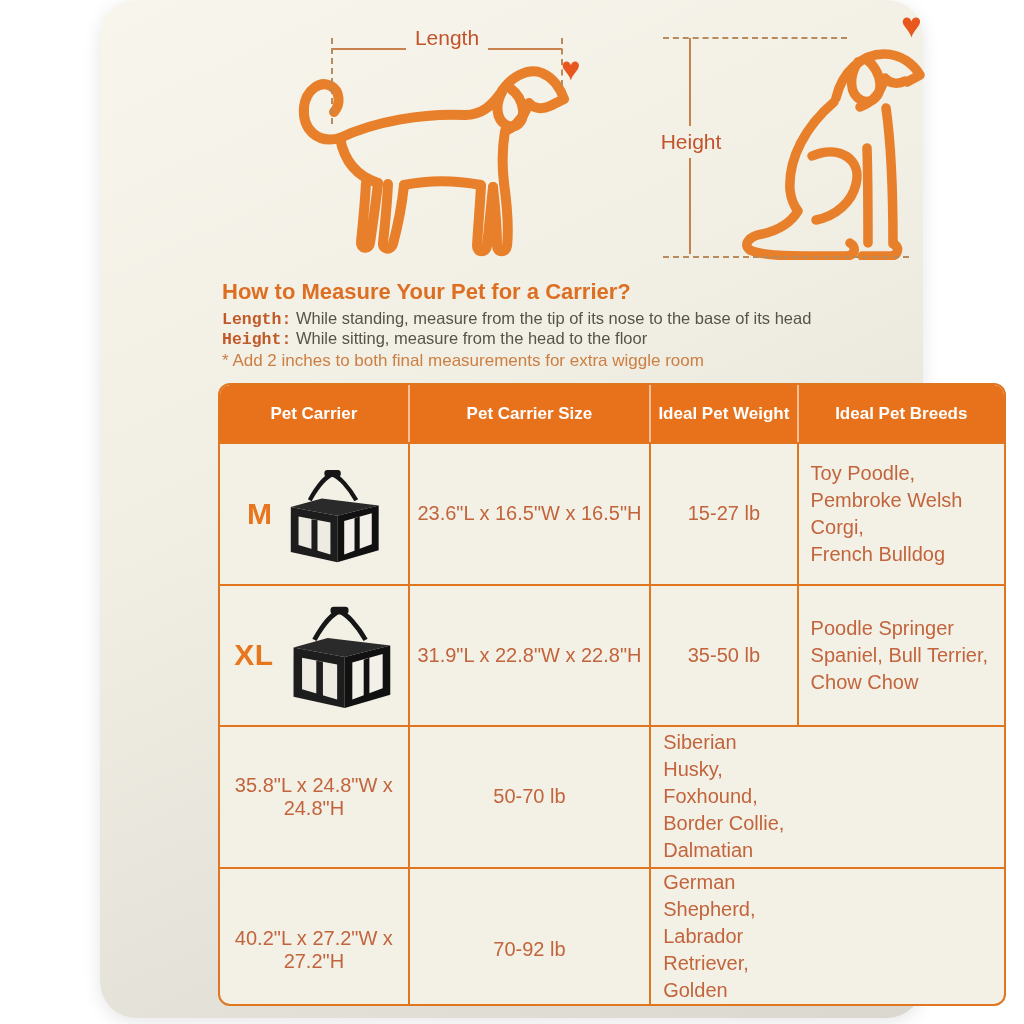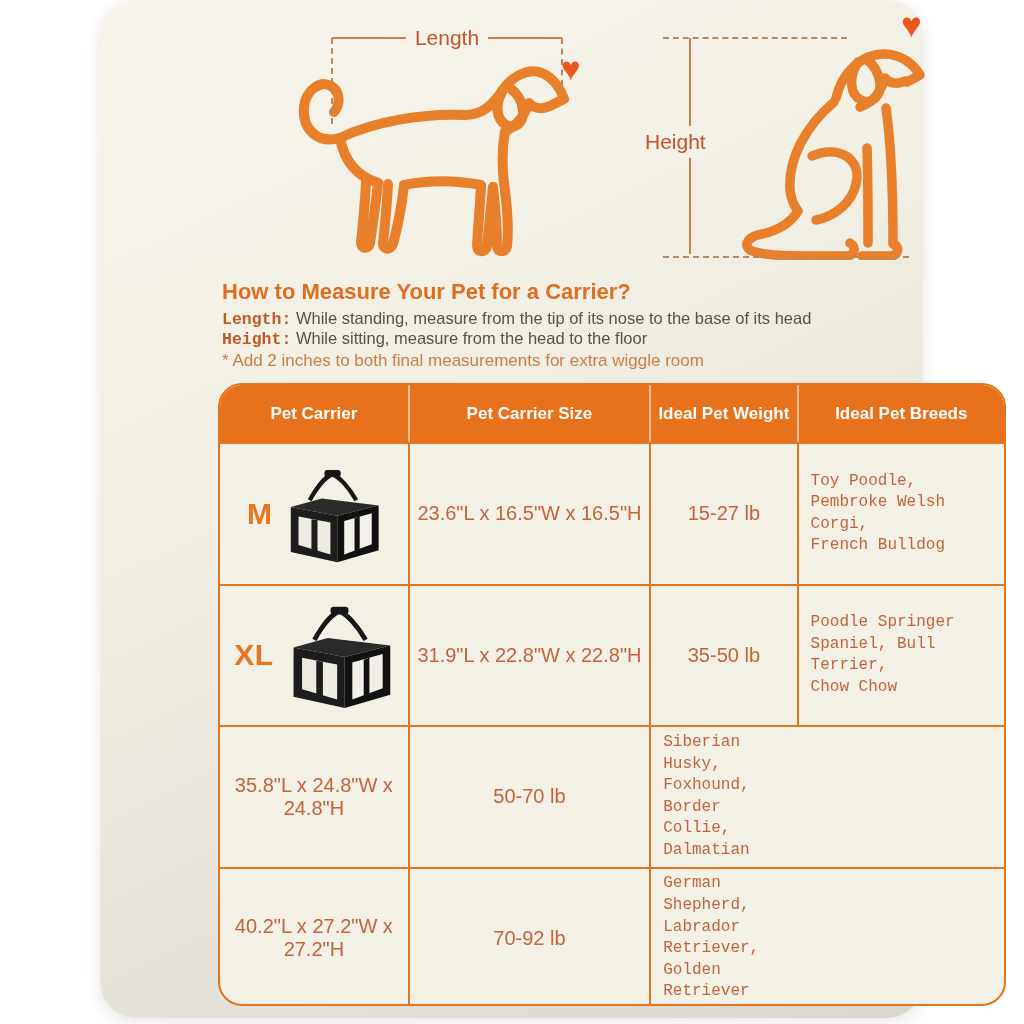--- a/index.html
+++ b/index.html
@@ -11,56 +11,56 @@
     background:linear-gradient(155deg, #f8f5ec 0%, #f1eee4 40%, #e4e2d8 75%, #d9d7ce 100%);
     border-radius:36px;
     box-shadow:0 4px 18px rgba(0,0,0,0.10);
   }
 
   
   .dog-svg { position:absolute; }
   .dog-svg path { fill:none; stroke:#e87f2b; stroke-width:10; stroke-linecap:round; stroke-linejoin:round; }
   .heart { position:absolute; color:#e8571e; line-height:1; }
 
-  .len-measure { position:absolute; left:232px; top:26px; width:230px; display:flex; align-items:center; }
+  .len-measure { position:absolute; left:232px; top:26px; width:230px; display:flex; align-items:flex-end; }
   .len-measure .mline { flex:1; border-top:2px solid #c9824e; }
   .measure-label { padding:0 9px; font-size:21px; color:#c2532b; white-space:nowrap; }
   .vdash { position:absolute; width:0; border-left:2px dashed #b98a5c; }
   .hdash { position:absolute; height:0; border-top:2px dashed #b98a5c; }
   .vsolid { position:absolute; width:0; border-left:2px solid #c9824e; }
-  .height-label { position:absolute; left:545px; top:130px; width:92px; text-align:left; font-size:21px; color:#c2532b; }
+  .height-label { position:absolute; left:545px; top:130px; width:92px; text-align:center; font-size:21px; color:#c2532b; }
 
   
   .how-title { position:absolute; left:122px; top:279px; font-size:22px; font-weight:bold; color:#dd6e22; }
   .instr { position:absolute; left:122px; font-size:16.5px; color:#57534a; }
   .instr b { color:#c05a28; font-weight:bold;font-family:Liberation Mono, monospace; }
   .note { position:absolute; left:122px; top:351px; font-size:17px; color:#cc7f42; }
 
   
   .size-table {
     position:absolute; left:118px; top:383px; width:788px; height:623px;
-    border:2px solid #e0761f; border-radius:24px; overflow:hidden;
+    border:2px solid #e0761f; border-radius:12px; overflow:hidden;
     background:#f3f0e6;
   }
   .t-row { display:grid; grid-template-columns:24.2% 30.8% 18.8% 26.2%; }
   .t-head { height:57px; background:#e8721c; }
   .t-head .t-cell {
     display:flex; align-items:center; justify-content:center; text-align:center;
     color:#ffffff; font-weight:bold; font-size:17px; line-height:1.15;
     border-right:2px solid rgba(255,255,255,0.55);
   }
   .t-head .t-cell:last-child { border-right:none; }
   .t-body-row { height:141.5px; border-top:2px solid #e0761f; }
   .t-cell { display:flex; align-items:center; justify-content:center; }
   .t-body-row .t-cell { border-right:2px solid #e0761f; }
   .t-body-row .t-cell:last-child { border-right:none; }
   .cell-carrier { gap:4px; padding-left:8px; }
   .size-label { font-size:30px; font-weight:bold; color:#e8761f; letter-spacing:0.5px; }
   .cell-size, .cell-weight { font-size:20px; color:#c2643c; text-align:center; padding:0 6px; }
-  .cell-breeds { justify-content:flex-start; font-size:16px; color:#c2643c; line-height:1.35; white-space:pre-line; padding:0 8px 0 12px;font-family:Liberation Mono, monospace; }
+  .cell-breeds { justify-content:flex-start; font-size:20px; color:#c2643c; line-height:1.35; white-space:pre-line; padding:0 8px 0 12px; }
   .carrier-svg { display:block; }
 </style>
 </head>
 <body>
 
 <div class="stage">
   <div class="card">
 
     <svg class="dog-svg" style="left:180px; top:50px;" width="290" height="212" viewBox="0 0 290 212">
       <path d="M60,88 C38,94 22,80 24,57 C26,40 40,30 51,36 C60,41 61,54 54,62"></path>

